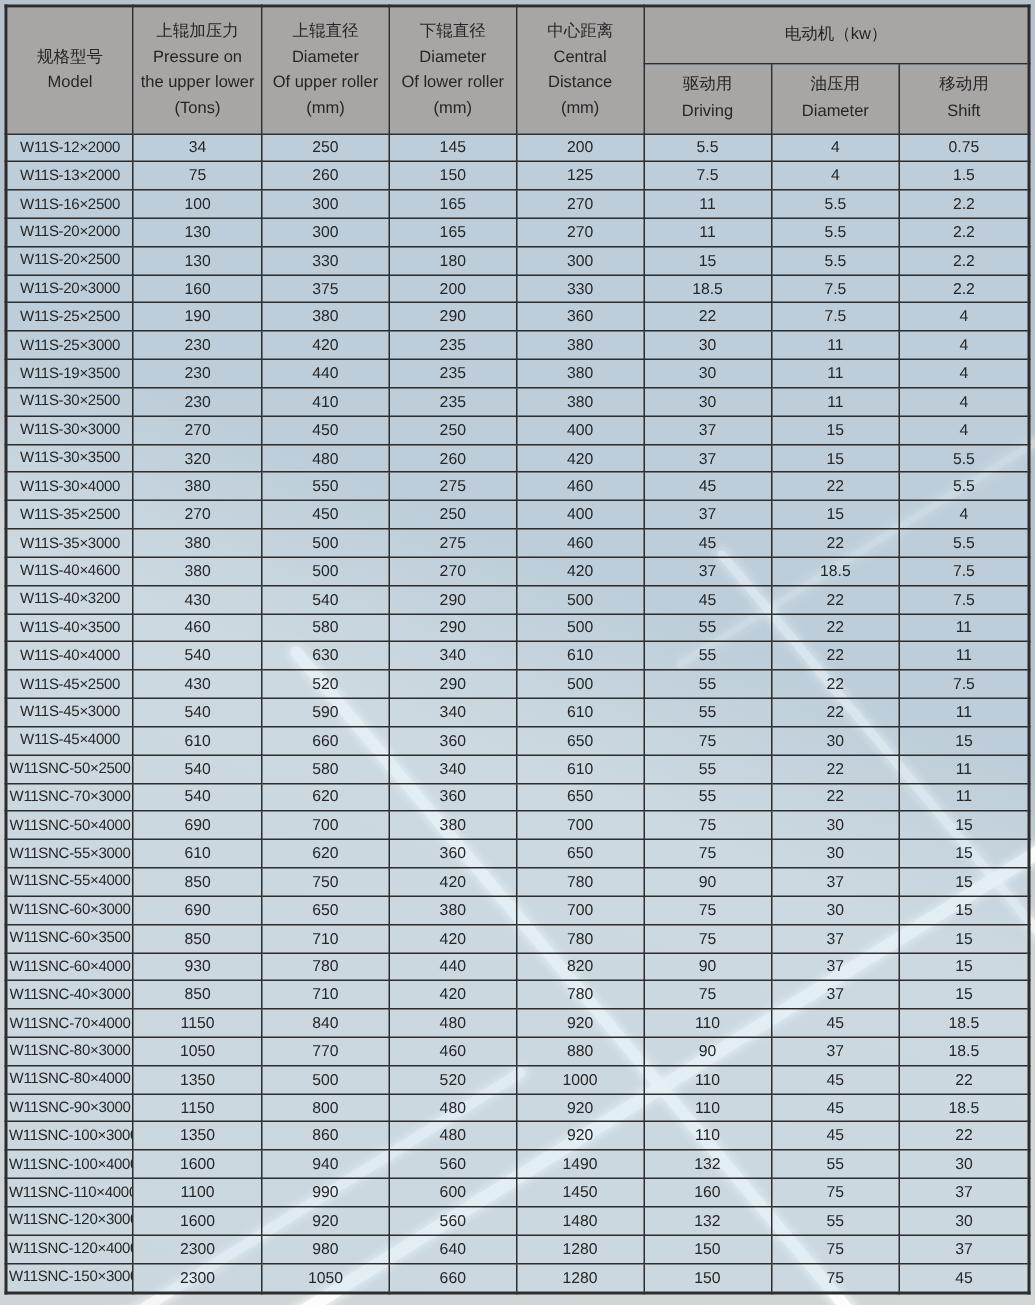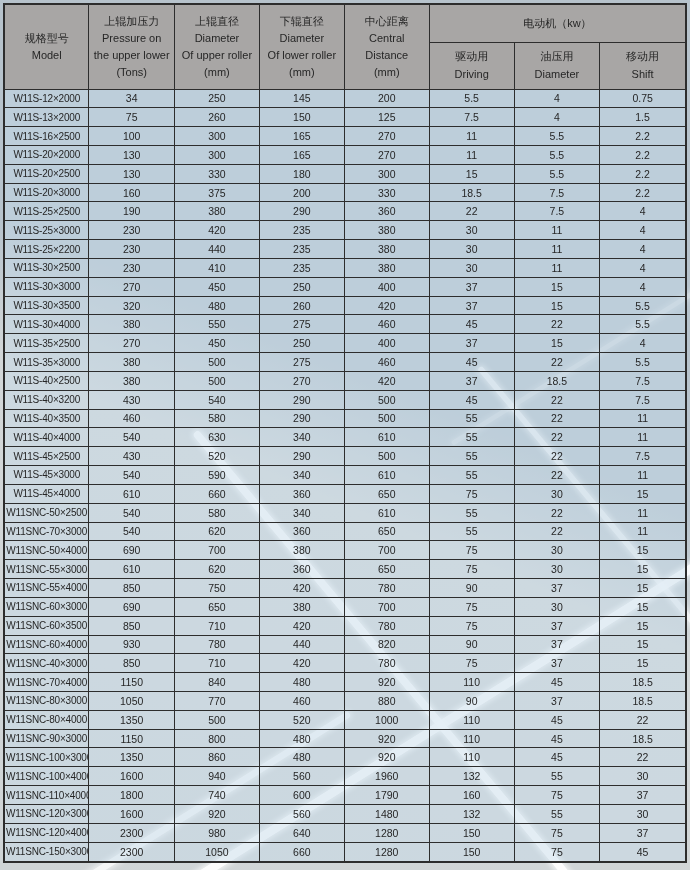--- a/index.html
+++ b/index.html
@@ -179,21 +179,21 @@
           <td class="model-cell">W11S-25×3000</td>
           <td>230</td>
           <td>420</td>
           <td>235</td>
           <td>380</td>
           <td>30</td>
           <td>11</td>
           <td>4</td>
         </tr>
         <tr>
-          <td class="model-cell">W11S-25×2200</td>
+          <td class="model-cell">W11S-19×3500</td>
           <td>230</td>
           <td>440</td>
           <td>235</td>
           <td>380</td>
           <td>30</td>
           <td>11</td>
           <td>4</td>
         </tr>
         <tr>
           <td class="model-cell">W11S-30×2500</td>
@@ -249,21 +249,21 @@
           <td class="model-cell">W11S-35×3000</td>
           <td>380</td>
           <td>500</td>
           <td>275</td>
           <td>460</td>
           <td>45</td>
           <td>22</td>
           <td>5.5</td>
         </tr>
         <tr>
-          <td class="model-cell">W11S-40×2500</td>
+          <td class="model-cell">W11S-40×4600</td>
           <td>380</td>
           <td>500</td>
           <td>270</td>
           <td>420</td>
           <td>37</td>
           <td>18.5</td>
           <td>7.5</td>
         </tr>
         <tr>
           <td class="model-cell">W11S-40×3200</td>
@@ -463,31 +463,31 @@
           <td>920</td>
           <td>110</td>
           <td>45</td>
           <td>22</td>
         </tr>
         <tr>
           <td class="model-cell">W11SNC-100×4000</td>
           <td>1600</td>
           <td>940</td>
           <td>560</td>
-          <td>1960</td>
+          <td>1490</td>
           <td>132</td>
           <td>55</td>
           <td>30</td>
         </tr>
         <tr>
           <td class="model-cell">W11SNC-110×4000</td>
-          <td>1800</td>
-          <td>740</td>
+          <td>1100</td>
+          <td>990</td>
           <td>600</td>
-          <td>1790</td>
+          <td>1450</td>
           <td>160</td>
           <td>75</td>
           <td>37</td>
         </tr>
         <tr>
           <td class="model-cell">W11SNC-120×3000</td>
           <td>1600</td>
           <td>920</td>
           <td>560</td>
           <td>1480</td>

